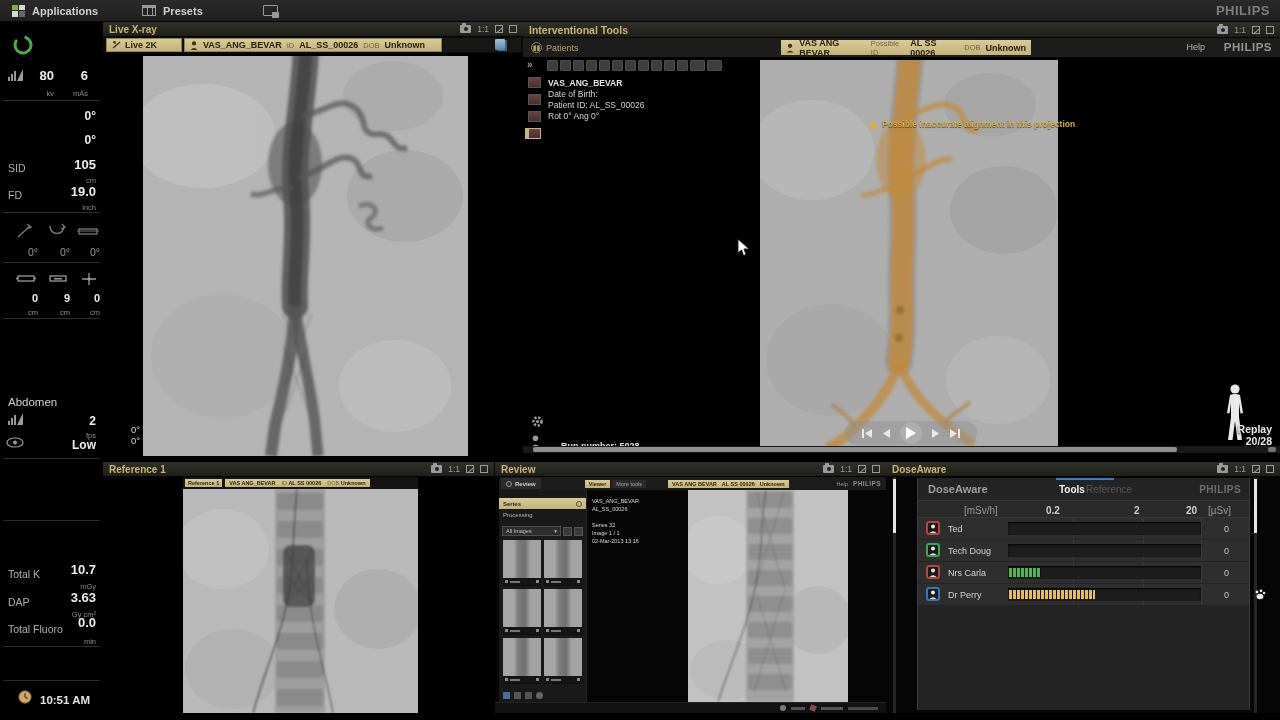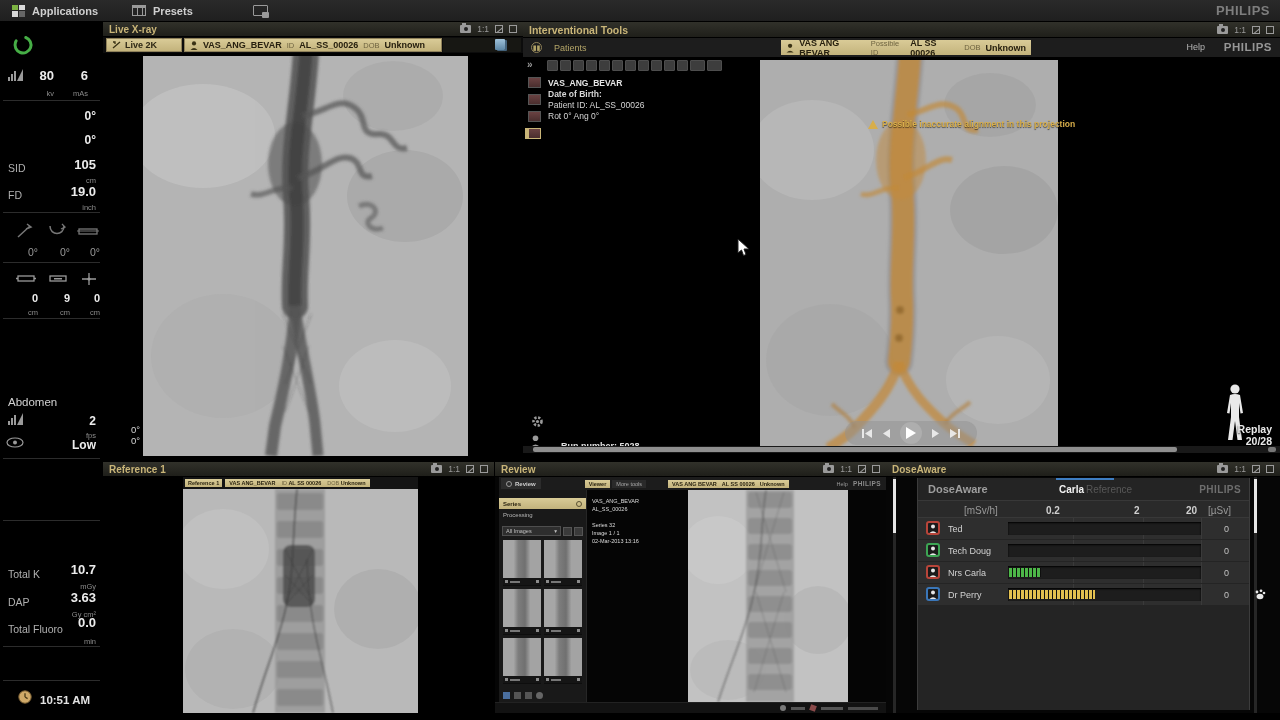--- a/index.html
+++ b/index.html
@@ -46,21 +46,21 @@
   
   .tabrow{height:16px;background:#0c0c0c;position:relative}
   .lx-tab{position:absolute;left:3px;top:1px;width:76px;height:14px;display:flex;align-items:center;gap:4px;padding:0 5px;font-size:9px;font-weight:bold;border:1px solid #8f815a}
   .lx-pbar{position:absolute;left:81px;top:1px;width:258px;height:14px;display:flex;align-items:center;gap:5px;padding:0 5px;border:1px solid #8f815a}
   .lx-rest{position:absolute;left:340px;top:1px;right:2px;height:14px;background:#171713}
   .doc-ico{position:absolute;right:18px;top:2px;width:10px;height:11px;background:linear-gradient(#9fc2da,#5d87a6);border-radius:1px;box-shadow:2px 1px 0 #44637c}
   .ovl{color:#d6d6d6;font-size:10px;line-height:13px;text-shadow:0 0 2px #000}
 
   
   .toolrow{height:19px;background:#1d1d1d;position:relative;display:flex;align-items:center}
-  .patients-btn{display:flex;align-items:center;gap:12px;margin-left:8px;color:#b3a467;font-size:9px}
+  .patients-btn{display:flex;align-items:center;gap:4px;margin-left:8px;color:#b3a467;font-size:9px}
   .p-circ{width:11px;height:11px;border:1px solid #8f8157;border-radius:50%;display:flex;align-items:center;justify-content:center;font-size:7px;color:#b3a467}
   .it-pbar{position:absolute;left:258px;top:2px;width:250px;height:15px;display:flex;align-items:center;gap:5px;padding:0 5px}
   .help{position:absolute;right:75px;top:4px;color:#b5b5b5;font-size:9px}
   .ph2{position:absolute;right:8px;top:3px;color:#969696;font-weight:bold;font-size:11.5px;letter-spacing:.5px}
   .it-content{position:relative;height:396px;background:#000;overflow:hidden}
   .it-tool{width:11px;height:11px;background:#3d3d3d;border:1px solid #4d4d4d;border-radius:1px}
   .strip-thumb{width:13px;height:11px;background:linear-gradient(#6a4242,#4a2e2e);border:1px solid #555;margin-bottom:6px}
   .strip-thumb.sel{border-color:#c9b578;box-shadow:-3px 0 0 #c9b578}
   .info{font-size:8.5px;line-height:11px;color:#e6e6e6;font-weight:bold;text-shadow:0 1px 1px #000}
   .warn{display:flex;align-items:center;gap:4px;color:#d8ae4a;font-size:8.5px;font-weight:bold;text-shadow:0 1px 1px rgba(0,0,0,.6)}
@@ -106,21 +106,21 @@
   <div class="topbar">
     <div class="tb-item">
       <span class="app-ico">
           <i></i>
           <i></i>
           <i></i>
           <i></i>
         </span>
       <span>Applications</span>
     </div>
-    <div class="tb-item" style="margin-left:34px">
+    <div class="tb-item" style="margin-left:44px">
       <span class="pre-ico"></span>
       <span>Presets</span>
     </div>
     <span class="mon-ico"></span>
     <span class="brand">PHILIPS</span>
   </div>
 
   <div class="sidebar">
     <svg class="abs" style="left:12px;top:12px" width="22" height="22" viewBox="0 0 22 22">
       <circle cx="11" cy="11" r="8" fill="none" stroke="#46ae46" stroke-width="3" stroke-linecap="round" stroke-dasharray="39 12" transform="rotate(-70 11 11)"></circle>
@@ -337,21 +337,21 @@
           <span class="it-tool"></span>
           <span class="it-tool"></span>
           <span class="it-tool"></span>
           <span class="it-tool"></span>
           <span class="it-tool" style="width: 15px;"></span>
           <span class="it-tool" style="width: 15px;"></span>
         </div>
 
       <div class="abs info" style="left:25px;top:21px">
         <div>VAS_ANG_BEVAR</div>
-        <div style="font-weight:bold;color:#d6d6d6">Date of Birth:</div>
+        <div style="font-weight:normal;color:#d6d6d6">Date of Birth:</div>
         <div style="font-weight:normal;color:#d6d6d6">Patient ID: AL_SS_00026</div>
         <div style="font-weight:normal;color:#d6d6d6">Rot  0°  Ang  0°</div>
       </div>
 
       <svg class="abs" style="left:237px;top:3px" width="298" height="390" viewBox="0 0 298 390">
         <defs>
             <filter id="b2">
               <feGaussianBlur stdDeviation="1.6"></feGaussianBlur>
             </filter>
           </defs>
@@ -651,21 +651,21 @@
       <div class="vscroll" style="left:7px">
           <div class="vthumb"></div>
         </div>
       <div class="vscroll" style="left:368px">
           <div class="vthumb"></div>
         </div>
       <div class="dose-inner">
         <div class="abs" style="left:138px;top:0;width:58px;height:2px;background:#3d7dc2"></div>
         <div class="d-title">
           <span style="margin-left:10px;color:#9e9e9e;font-weight:bold;font-size:11px">DoseAware</span>
-          <span style="position:absolute;left:141px;color:#f2f2f2;font-weight:bold;font-size:10px">Carla</span>
+          <span style="position:absolute;left:141px;color:#f2f2f2;font-weight:bold;font-size:10px">Tools</span>
           <span style="position:absolute;left:168px;color:#585858;font-size:10px">Reference</span>
           <span style="margin-left:auto;margin-right:8px;color:#6e6e6e;font-weight:bold;font-size:10px;letter-spacing:.4px">PHILIPS</span>
         </div>
         <div class="d-scale">
           <span class="abs" style="left:46px;top:4px">[mSv/h]</span>
           <span class="abs" style="left:128px;top:4px;color:#cfcfcf;font-weight:bold">0.2</span>
           <span class="abs" style="left:216px;top:4px;color:#cfcfcf;font-weight:bold">2</span>
           <span class="abs" style="left:268px;top:4px;color:#cfcfcf;font-weight:bold">20</span>
           <span class="abs" style="left:290px;top:4px">[µSv]</span>
         </div>

